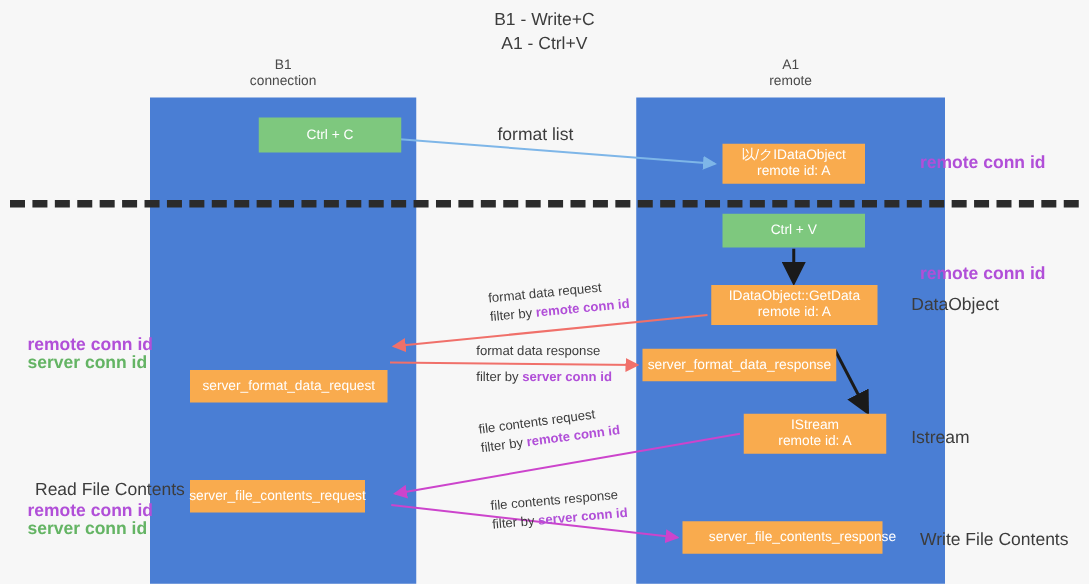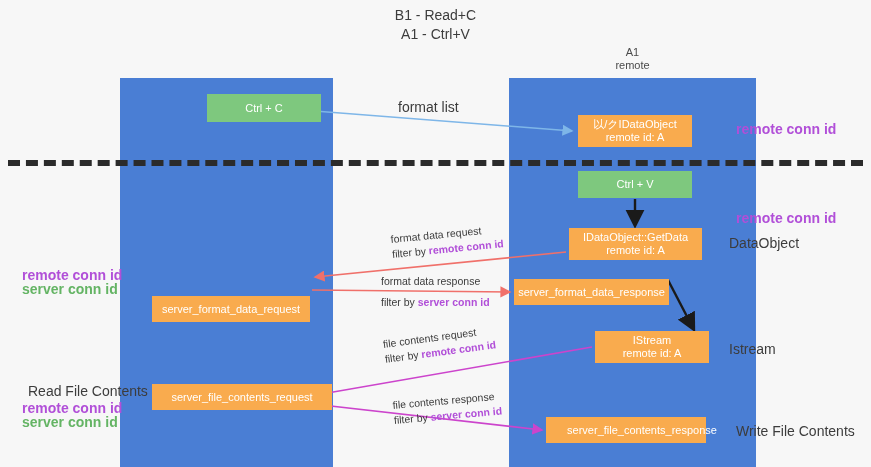--- a/index.html
+++ b/index.html
@@ -40,21 +40,21 @@
   .green{background:#7ec87e;}
   .orange{background:#f9ab4e;}
 
   #box-ctrlc{left:160px;top:94px;width:114px;height:28px;margin-left:47px;}
   #box-idataobject{left:578px;top:115px;width:114px;height:32px;}
   #box-ctrlv{left:578px;top:171px;width:114px;height:27px;}
   #box-getdata{left:569px;top:228px;width:133px;height:32px;}
   #box-srv-fmt-req{left:152px;top:268px;width:158px;height:26px;margin-top:28px;}
   #box-srv-fmt-resp{left:514px;top:279px;width:155px;height:26px;}
   #box-istream{left:595px;top:331px;width:114px;height:32px;}
-  #box-srv-file-req{left:152px;top:384px;width:180px;height:26px;}
+  #box-srv-file-req{left:152px;top:384px;width:140px;height:26px;}
   #box-srv-file-resp{left:546px;top:417px;width:160px;height:26px;padding-left:36px;}
 
   
   #divider{
     position:absolute;left:8px;top:160px;width:855px;height:0;
     border-top:6px dashed #2b2b2b;
   }
 
   
   #arrows{position:absolute;left:0;top:0;width:871px;height:467px;}
@@ -82,26 +82,28 @@
   #lbl-fdreq{left:390px;top:232px;transform:rotate(-5.5deg);}
   #lbl-fdresp{left:381px;top:274px;}
   #lbl-fcreq{left:382px;top:337px;transform:rotate(-7.5deg);}
   #lbl-fcresp{left:392px;top:398px;transform:rotate(-5deg);}
 </style>
 </head>
 <body>
 
 <div id="stage">
 
-  <div id="title">B1 - Read+C
+  <div id="title">B1 - Write+C
 A1 - Ctrl+V</div>
 
   <div class="lane" id="lane-b1"></div>
   <div class="lane" id="lane-a1"></div>
 
+  <div class="lane-header" id="hdr-b1">B1
+connection</div>
   <div class="lane-header" id="hdr-a1">A1
 remote</div>
 
   <svg id="arrows" viewBox="0 0 871 467">
     <defs>
       <marker id="ah-blue" markerWidth="7" markerHeight="7" refX="6" refY="3.5" orient="auto">
         <path d="M0,0 L7,3.5 L0,7 z" fill="#7eb6e8"></path>
       </marker>
       <marker id="ah-red" markerWidth="7" markerHeight="7" refX="6" refY="3.5" orient="auto">
         <path d="M0,0 L7,3.5 L0,7 z" fill="#f0706a"></path>

